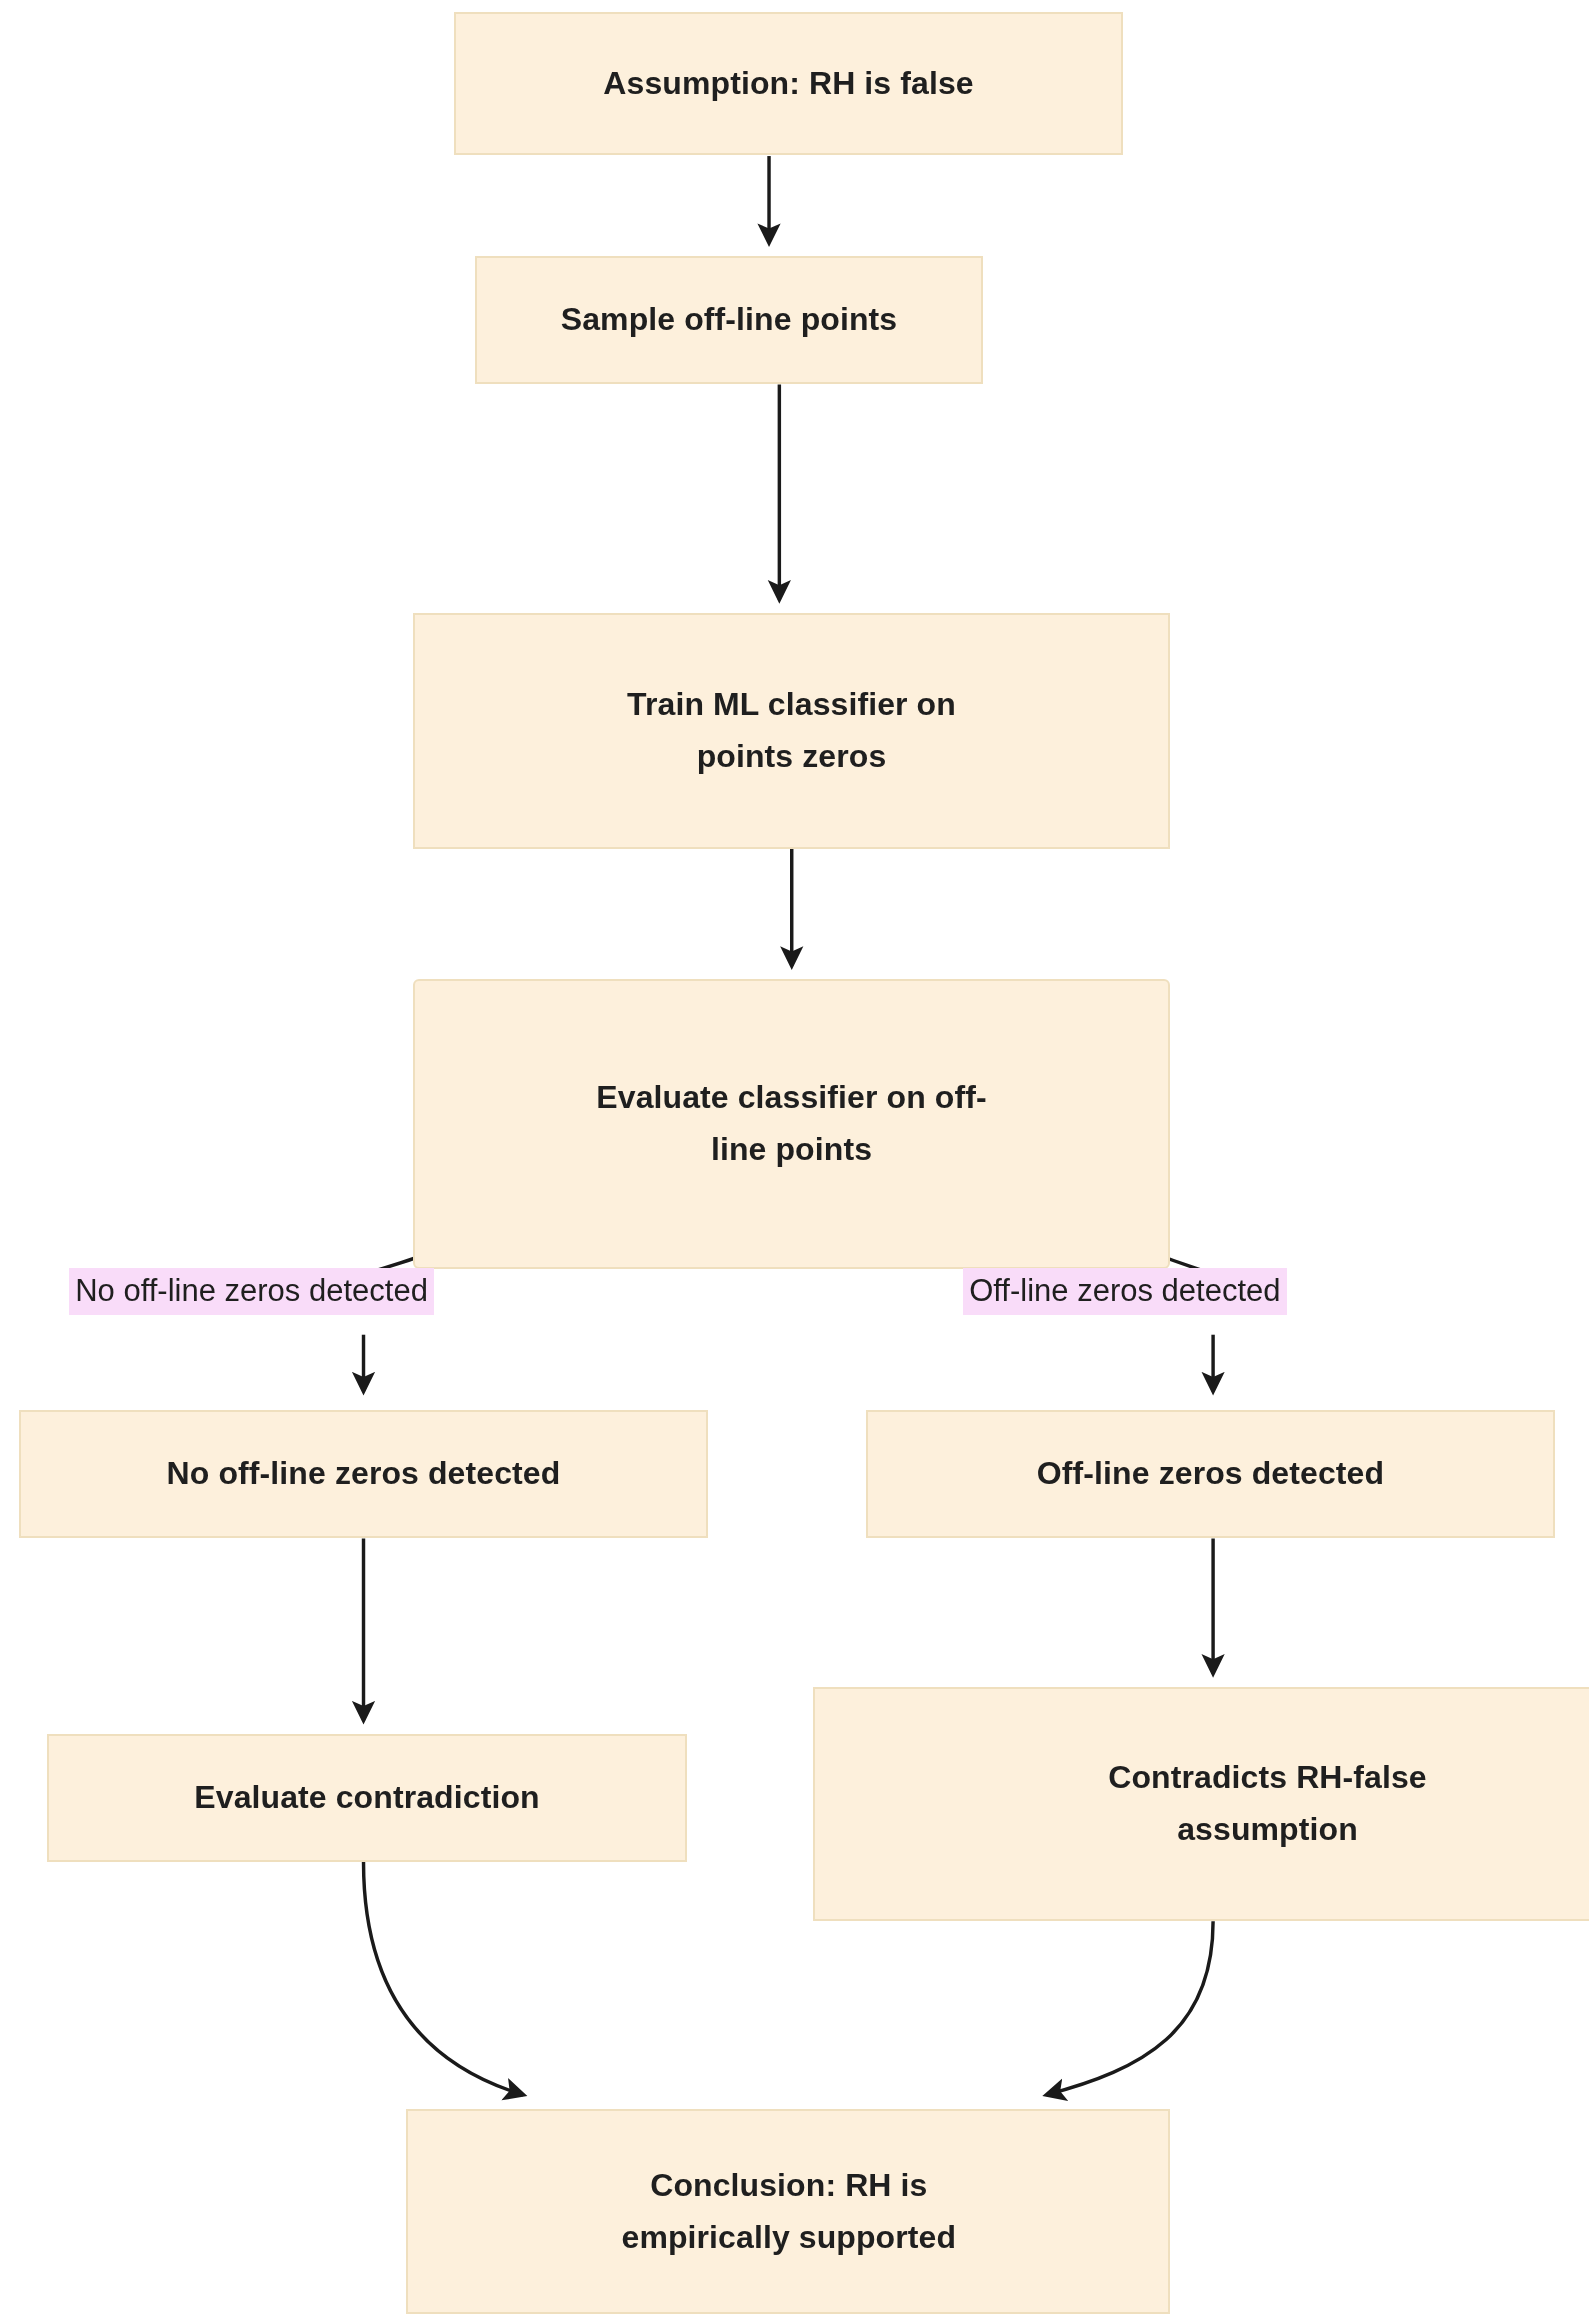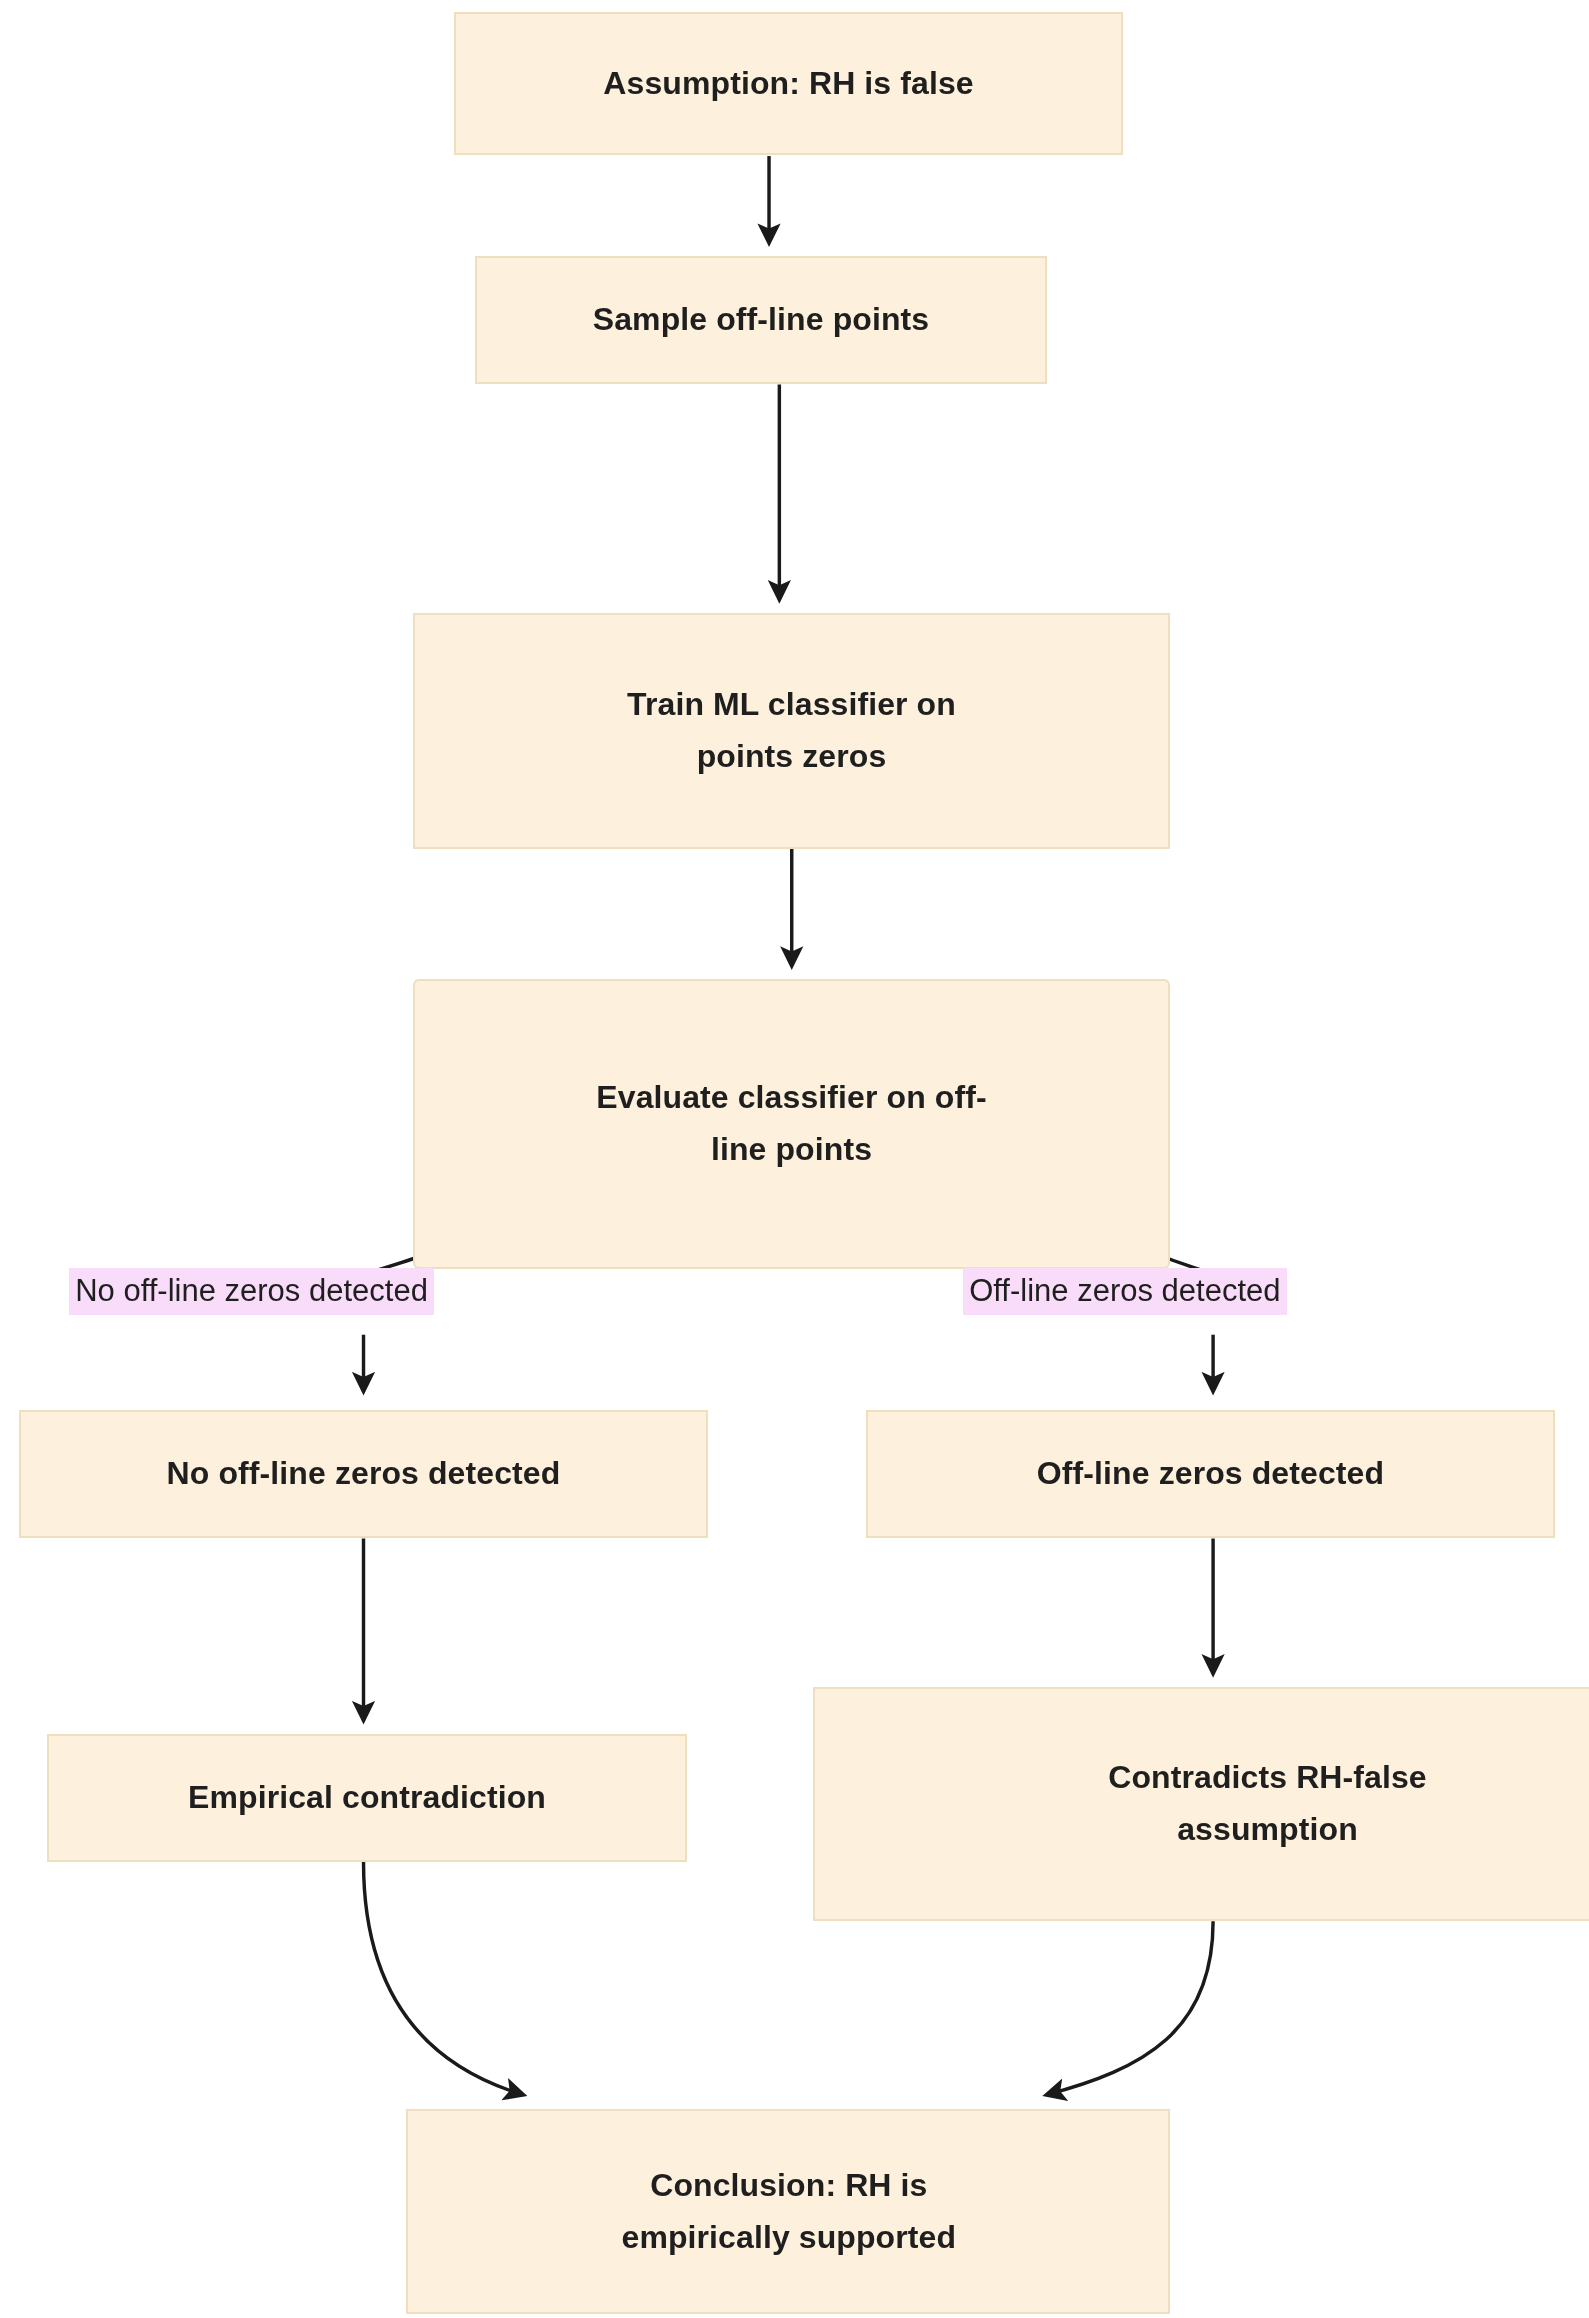--- a/index.html
+++ b/index.html
@@ -28,21 +28,21 @@
     background:#F9DCF9;
     color:#1f1f1f;
     font-size:31px;
     line-height:1.22;
     padding:4.1px 6.2px 5.5px 6.2px;
     white-space:nowrap;
     box-sizing:border-box;
   }
   
   #n-assumption   {left:454px;  top:12.4px;   width:669px;  height:143px;}
-  #n-sample       {left:475px;  top:256px;  width:572px;  height:128px;}
+  #n-sample       {left:475px;  top:256px;  width:508px;  height:128px;}
   #n-train        {left:413px;  top:613px;  width:757px; height:236px;}
   #n-evaluate     {left:413px;  top:979px; width:757px; height:290px;border-radius:6px;}
   #n-no-zeros     {left:19px;   top:1410px; width:689px; height:128px;}
   #n-zeros        {left:866px; top:1410px; width:689px; height:128px;}
   #n-empirical    {left:47px;   top:1734px; width:640px;  height:128px;}
   #n-contradicts  {left:813px; top:1687px; width:909px; height:234px;}
   #n-conclusion   {left:406px;  top:2109px; width:764px; height:205px;padding-left:14px;}
   
   #lbl-left  {left:69px;  top:1268px;}
   #lbl-right {left:963px; top:1268px;}
@@ -91,21 +91,21 @@
 line points</div>
 
   <div class="edge-label" id="lbl-left">No off-line zeros detected</div>
 
   <div class="edge-label" id="lbl-right">Off-line zeros detected</div>
 
   <div class="node" id="n-no-zeros">No off-line zeros detected</div>
 
   <div class="node" id="n-zeros">Off-line zeros detected</div>
 
-  <div class="node" id="n-empirical">Empirical contradiction</div>
+  <div class="node" id="n-empirical">Evaluate contradiction</div>
 
   <div class="node" id="n-contradicts">Contradicts RH-false
 assumption</div>
 
   <div class="node" id="n-conclusion">Conclusion: RH is
 empirically supported</div>
 
 </div>
 
 

